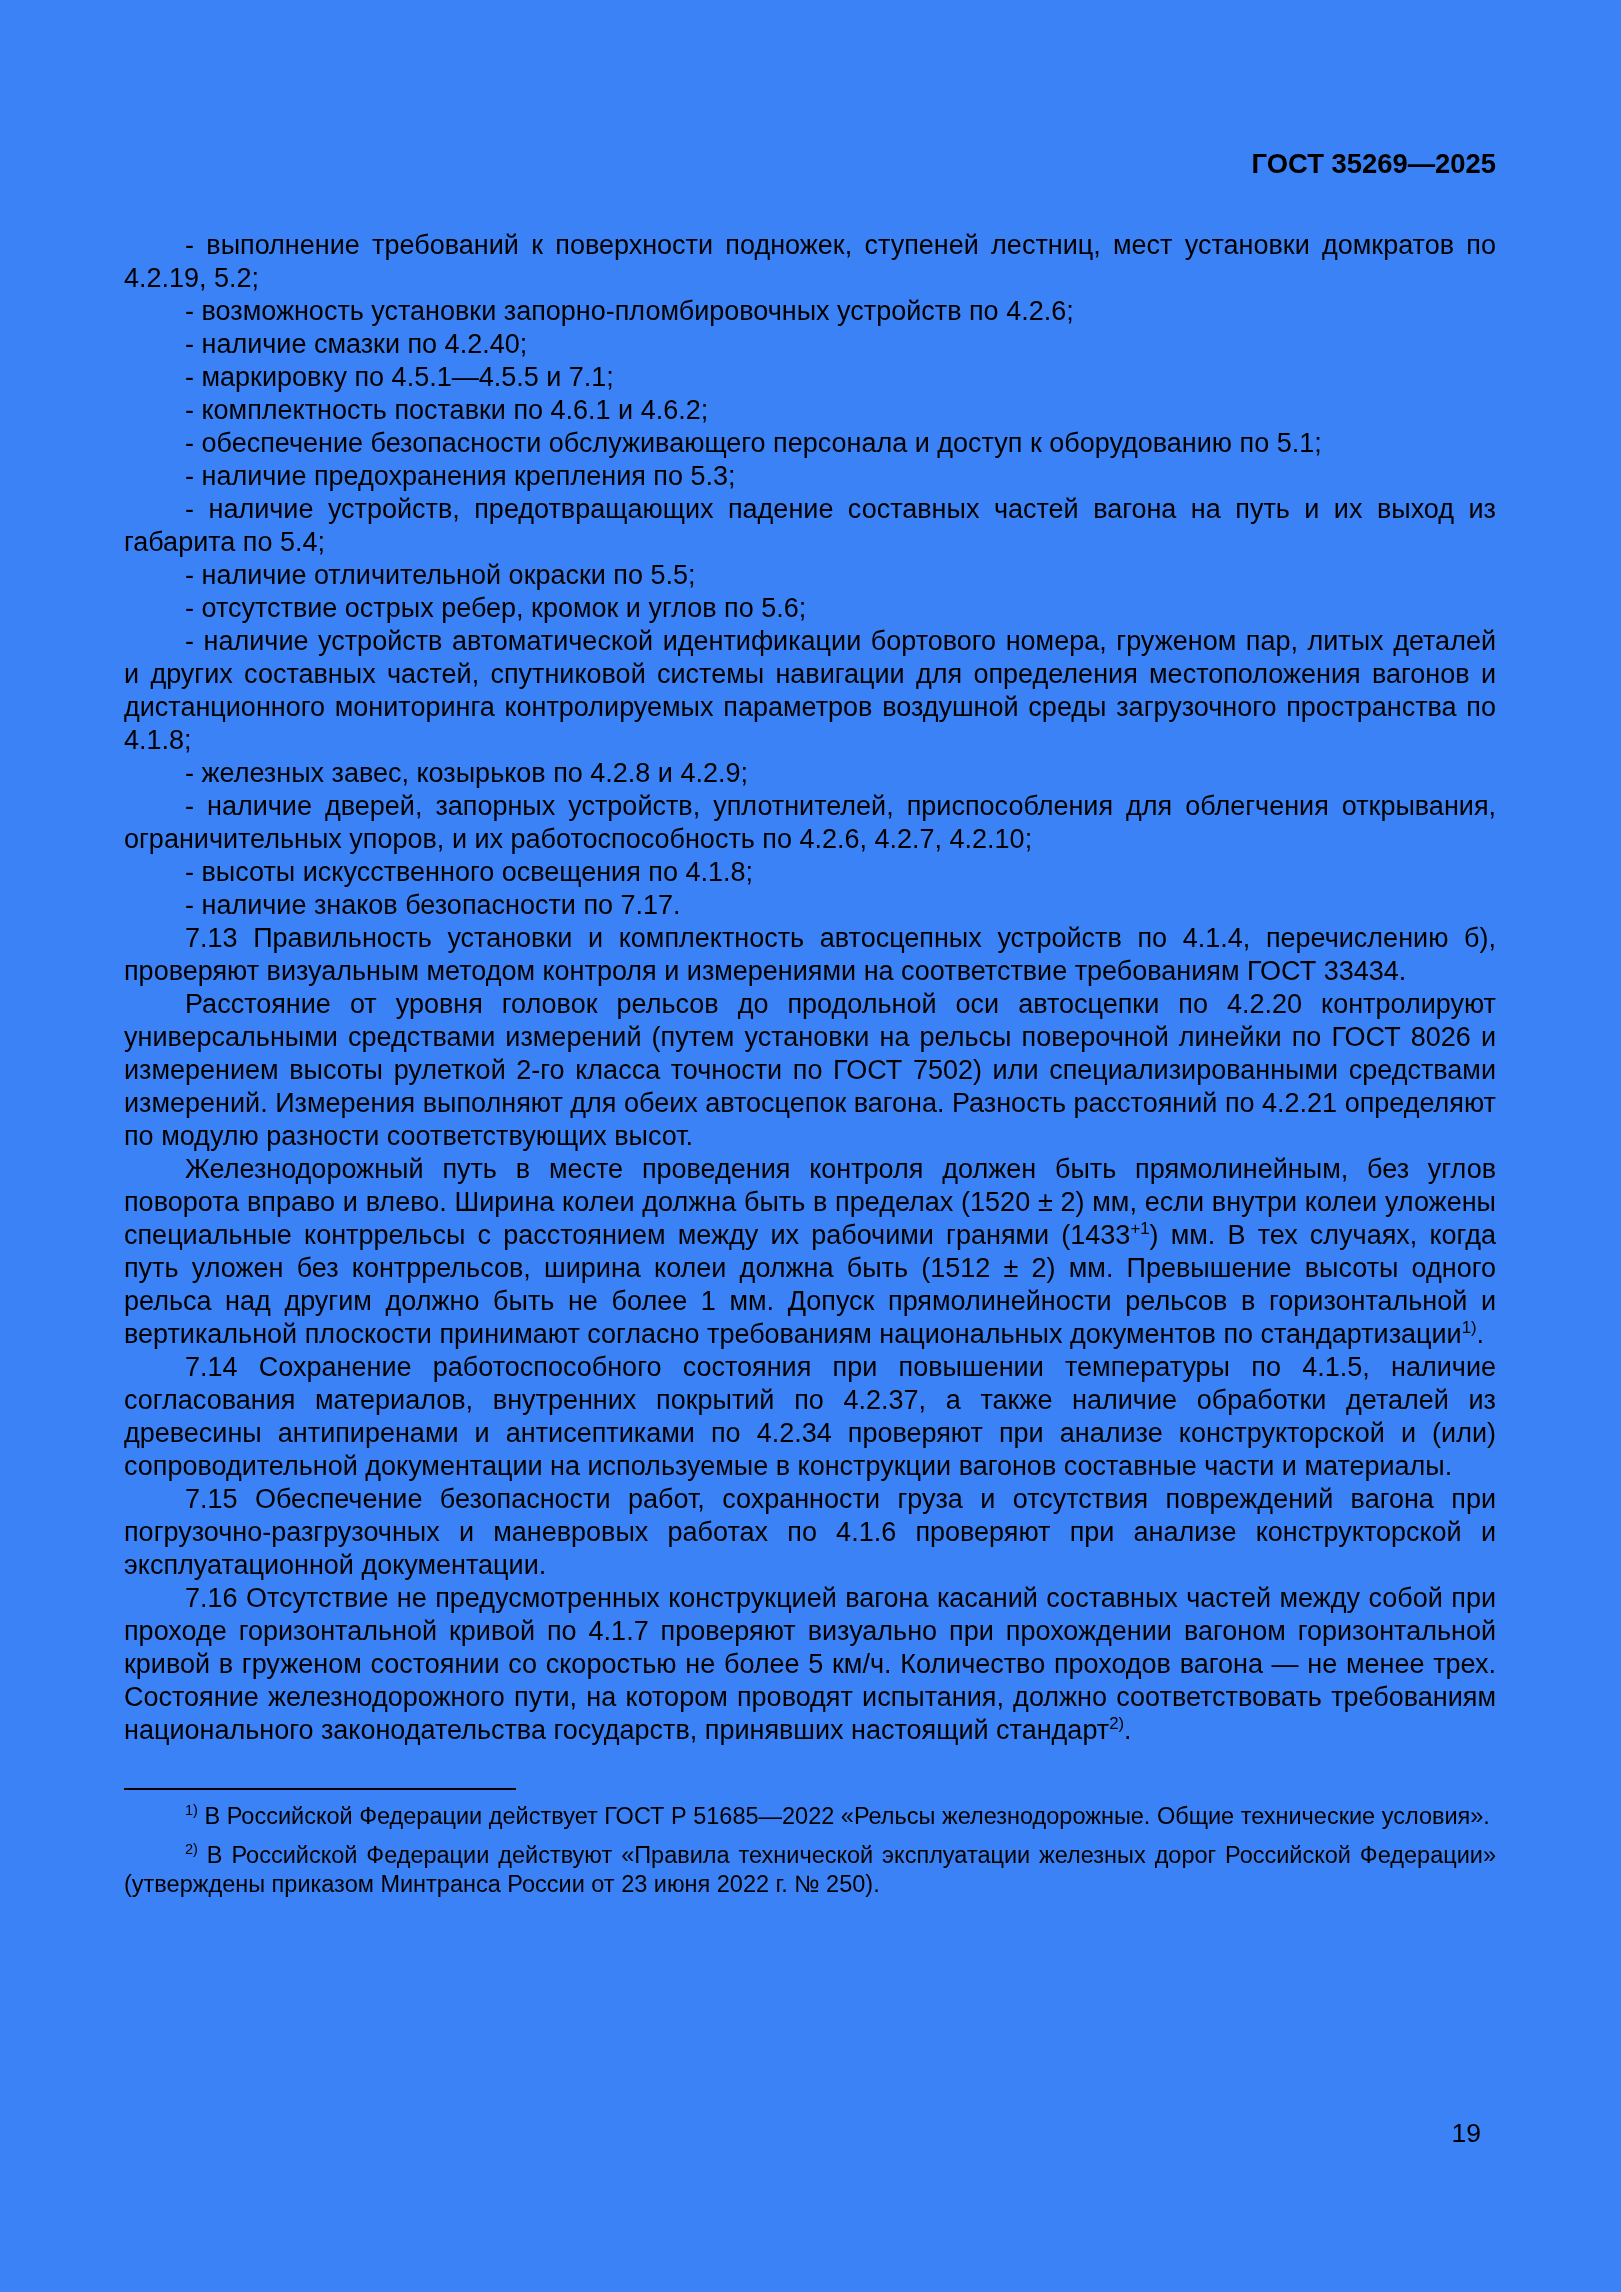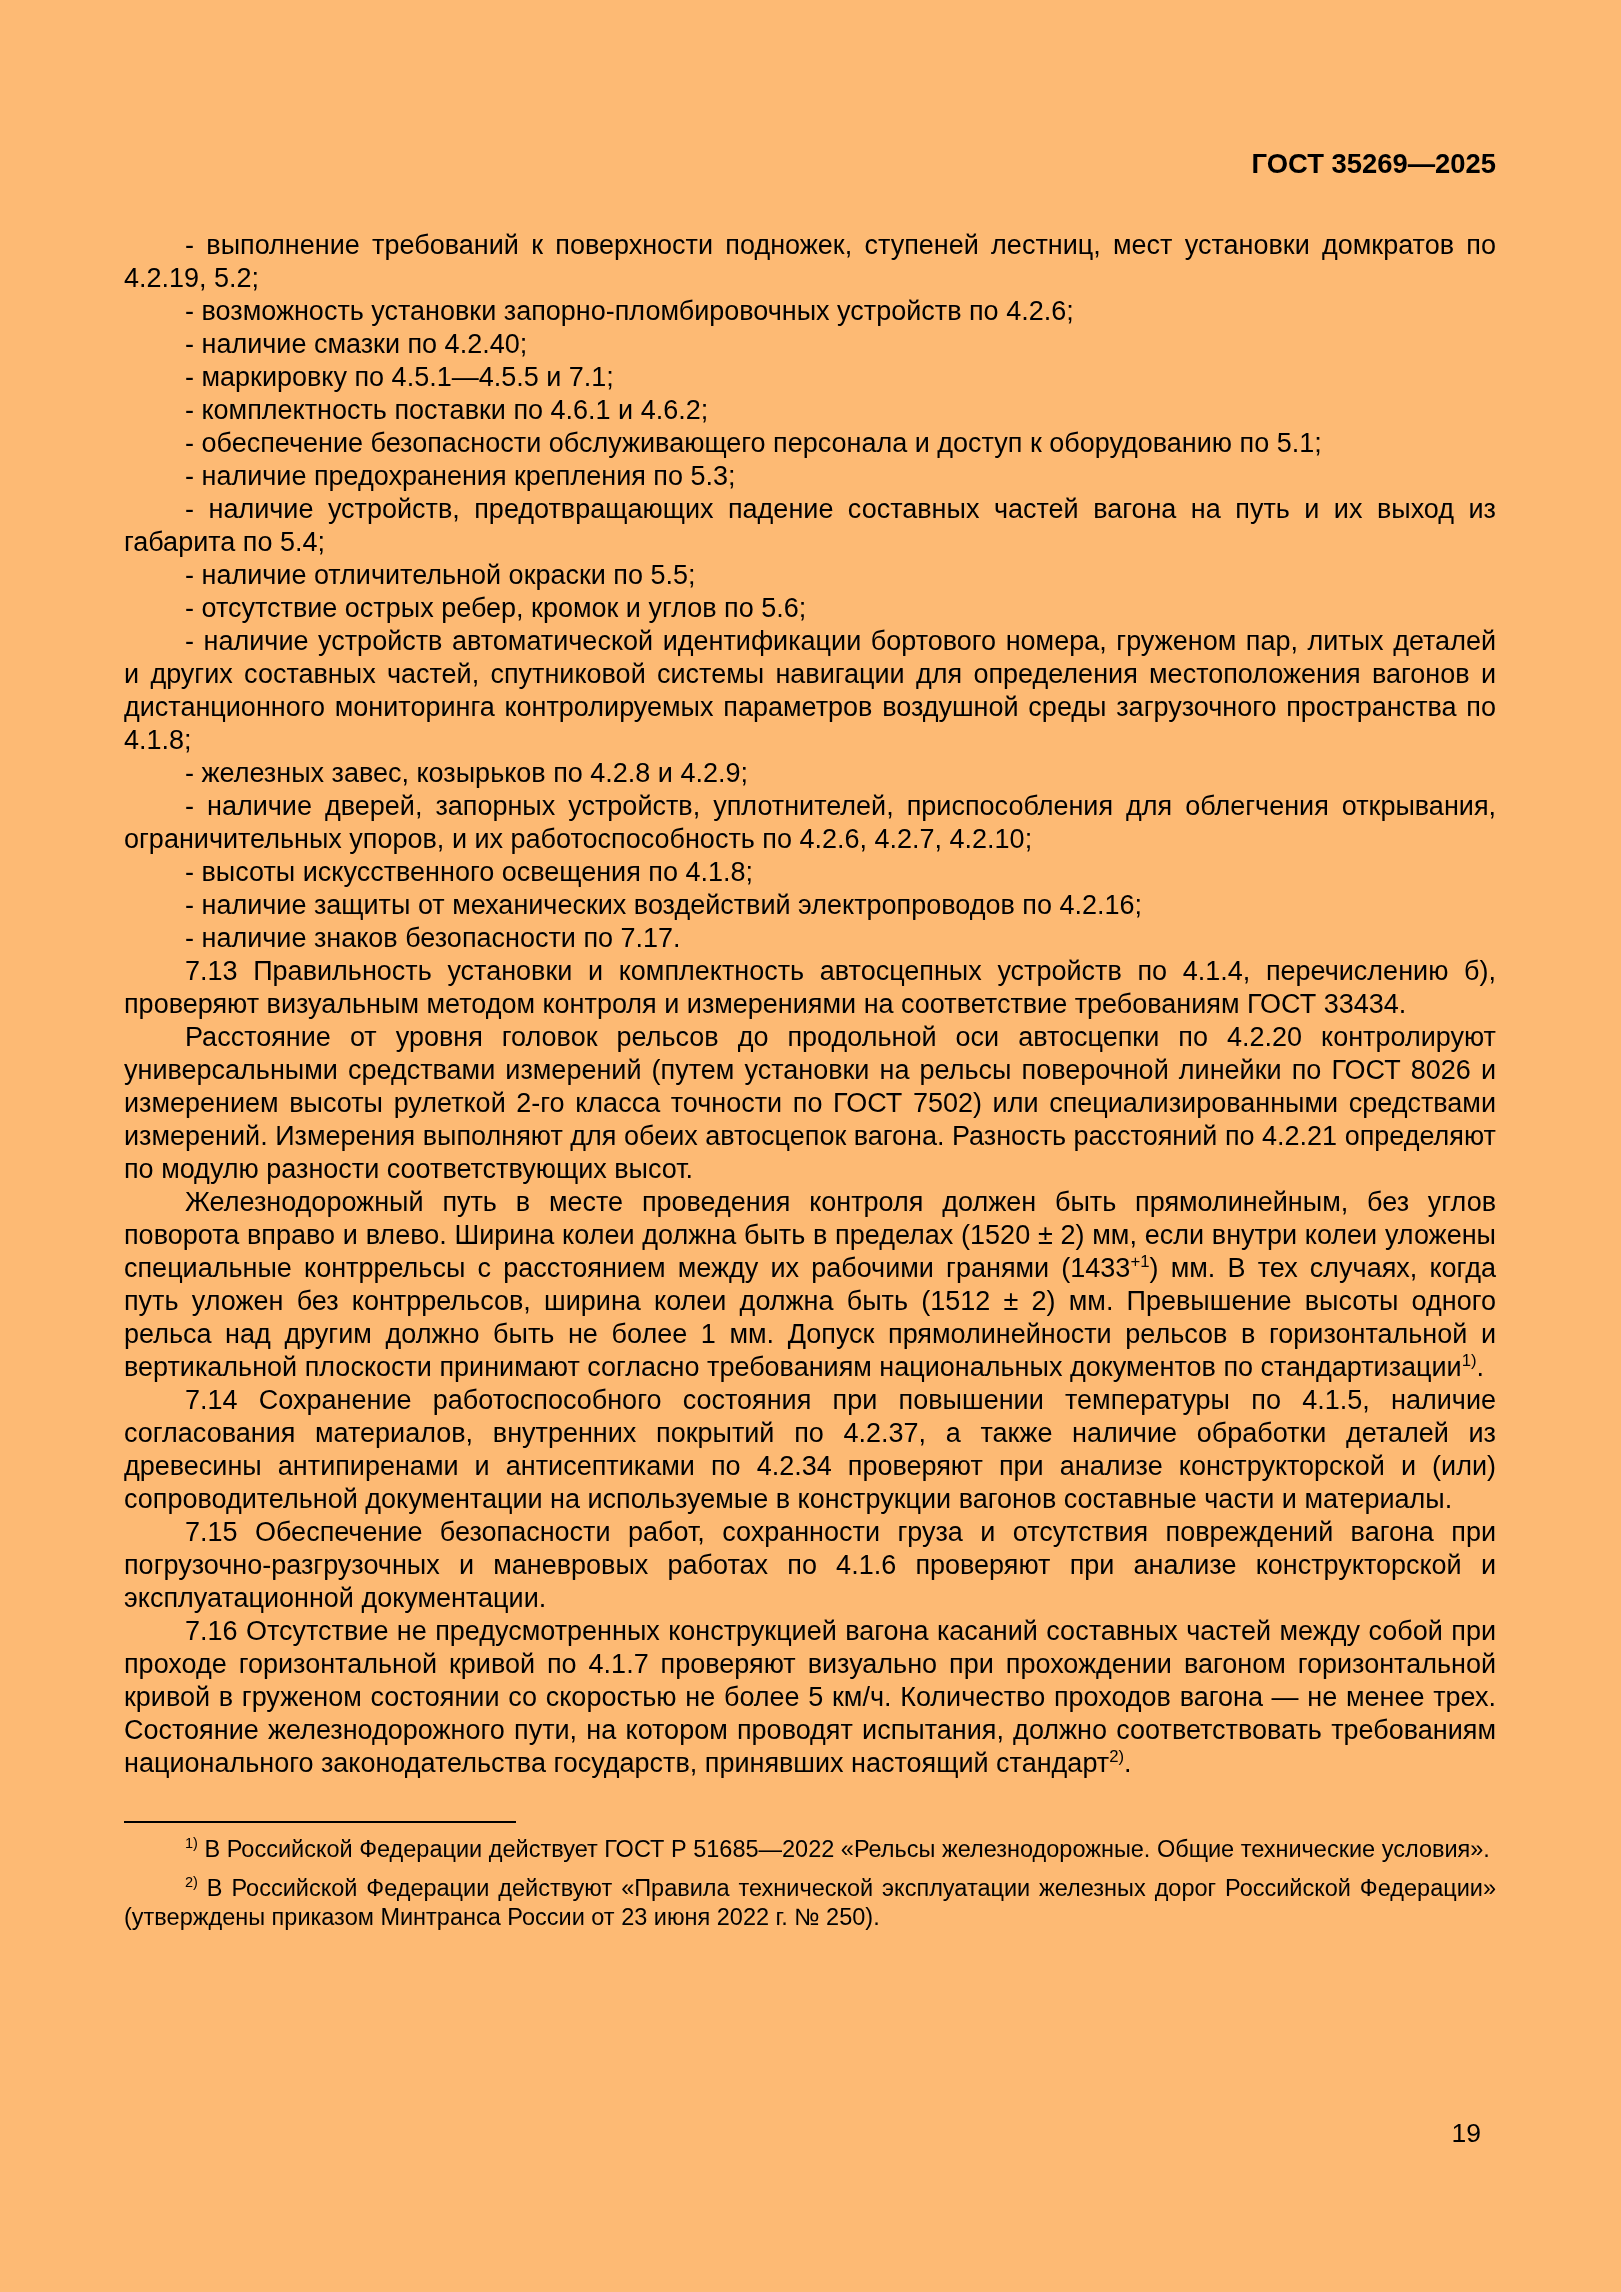--- a/index.html
+++ b/index.html
@@ -1,21 +1,21 @@
 <!DOCTYPE html>
 <html><head>
 <meta charset="utf-8">
 <style>
   * { margin: 0; padding: 0; box-sizing: border-box; }
   html, body { background: #ffffff; }
   .page {
     position: relative;
     width: 1621px;
     height: 2293px;
-    background: #fdba74;
+    background: #3b82f6;
     color: #000000;
     font-family: "Liberation Sans", "DejaVu Sans", sans-serif;
     overflow: hidden;
   }
   .content {
     position: absolute;
     left: 124px;
     top: 147px;
     width: 1372px;
   }
@@ -78,21 +78,20 @@
       <p class="para">- комплектность поставки по 4.6.1 и 4.6.2;</p>
       <p class="para">- обеспечение безопасности обслуживающего персонала и доступ к оборудованию по 5.1;</p>
       <p class="para">- наличие предохранения крепления по 5.3;</p>
       <p class="para">- наличие устройств, предотвращающих падение составных частей вагона на путь и их выход из габарита по 5.4;</p>
       <p class="para">- наличие отличительной окраски по 5.5;</p>
       <p class="para">- отсутствие острых ребер, кромок и углов по 5.6;</p>
       <p class="para">- наличие устройств автоматической идентификации бортового номера, груженом пар, литых деталей и других составных частей, спутниковой системы навигации для определения местоположения вагонов и дистанционного мониторинга контролируемых параметров воздушной среды загрузочного пространства по 4.1.8;</p>
       <p class="para">- железных завес, козырьков по 4.2.8 и 4.2.9;</p>
       <p class="para">- наличие дверей, запорных устройств, уплотнителей, приспособления для облегчения открывания, ограничительных упоров, и их работоспособность по 4.2.6, 4.2.7, 4.2.10;</p>
       <p class="para">- высоты искусственного освещения по 4.1.8;</p>
-      <p class="para">- наличие защиты от механических воздействий электропроводов по 4.2.16;</p>
       <p class="para">- наличие знаков безопасности по 7.17.</p>
 
       <p class="para">7.13 Правильность установки и комплектность автосцепных устройств по 4.1.4, перечислению б), проверяют визуальным методом контроля и измерениями на соответствие требованиям ГОСТ 33434.</p>
       <p class="para">Расстояние от уровня головок рельсов до продольной оси автосцепки по 4.2.20 контролируют универсальными средствами измерений (путем установки на рельсы поверочной линейки по ГОСТ 8026 и измерением высоты рулеткой 2-го класса точности по ГОСТ 7502) или специализированными средствами измерений. Измерения выполняют для обеих автосцепок вагона. Разность расстояний по 4.2.21 определяют по модулю разности соответствующих высот.</p>
       <p class="para"><span>Железнодорожный путь в месте проведения контроля должен быть прямолинейным, без углов поворота вправо и влево. Ширина колеи должна быть в пределах (1520 ± 2) мм, если внутри колеи уложены специальные контррельсы с расстоянием между их рабочими гранями (1433</span><span class="sup">+1</span><span>) мм. В тех случаях, когда путь уложен без контррельсов, ширина колеи должна быть (1512 ± 2) мм. Превышение высоты одного рельса над другим должно быть не более 1 мм. Допуск прямолинейности рельсов в горизонтальной и вертикальной плоскости принимают согласно требованиям национальных документов по стандартизации</span><span class="sup">1)</span><span>.</span></p>
       <p class="para">7.14 Сохранение работоспособного состояния при повышении температуры по 4.1.5, наличие согласования материалов, внутренних покрытий по 4.2.37, а также наличие обработки деталей из древесины антипиренами и антисептиками по 4.2.34 проверяют при анализе конструкторской и (или) сопроводительной документации на используемые в конструкции вагонов составные части и материалы.</p>
       <p class="para">7.15 Обеспечение безопасности работ, сохранности груза и отсутствия повреждений вагона при погрузочно-разгрузочных и маневровых работах по 4.1.6 проверяют при анализе конструкторской и эксплуатационной документации.</p>
       <p class="para"><span>7.16 Отсутствие не предусмотренных конструкцией вагона касаний составных частей между собой при проходе горизонтальной кривой по 4.1.7 проверяют визуально при прохождении вагоном горизонтальной кривой в груженом состоянии со скоростью не более 5 км/ч. Количество проходов вагона — не менее трех. Состояние железнодорожного пути, на котором проводят испытания, должно соответствовать требованиям национального законодательства государств, принявших настоящий стандарт</span><span class="sup">2)</span><span>.</span></p>
     </div>
 

